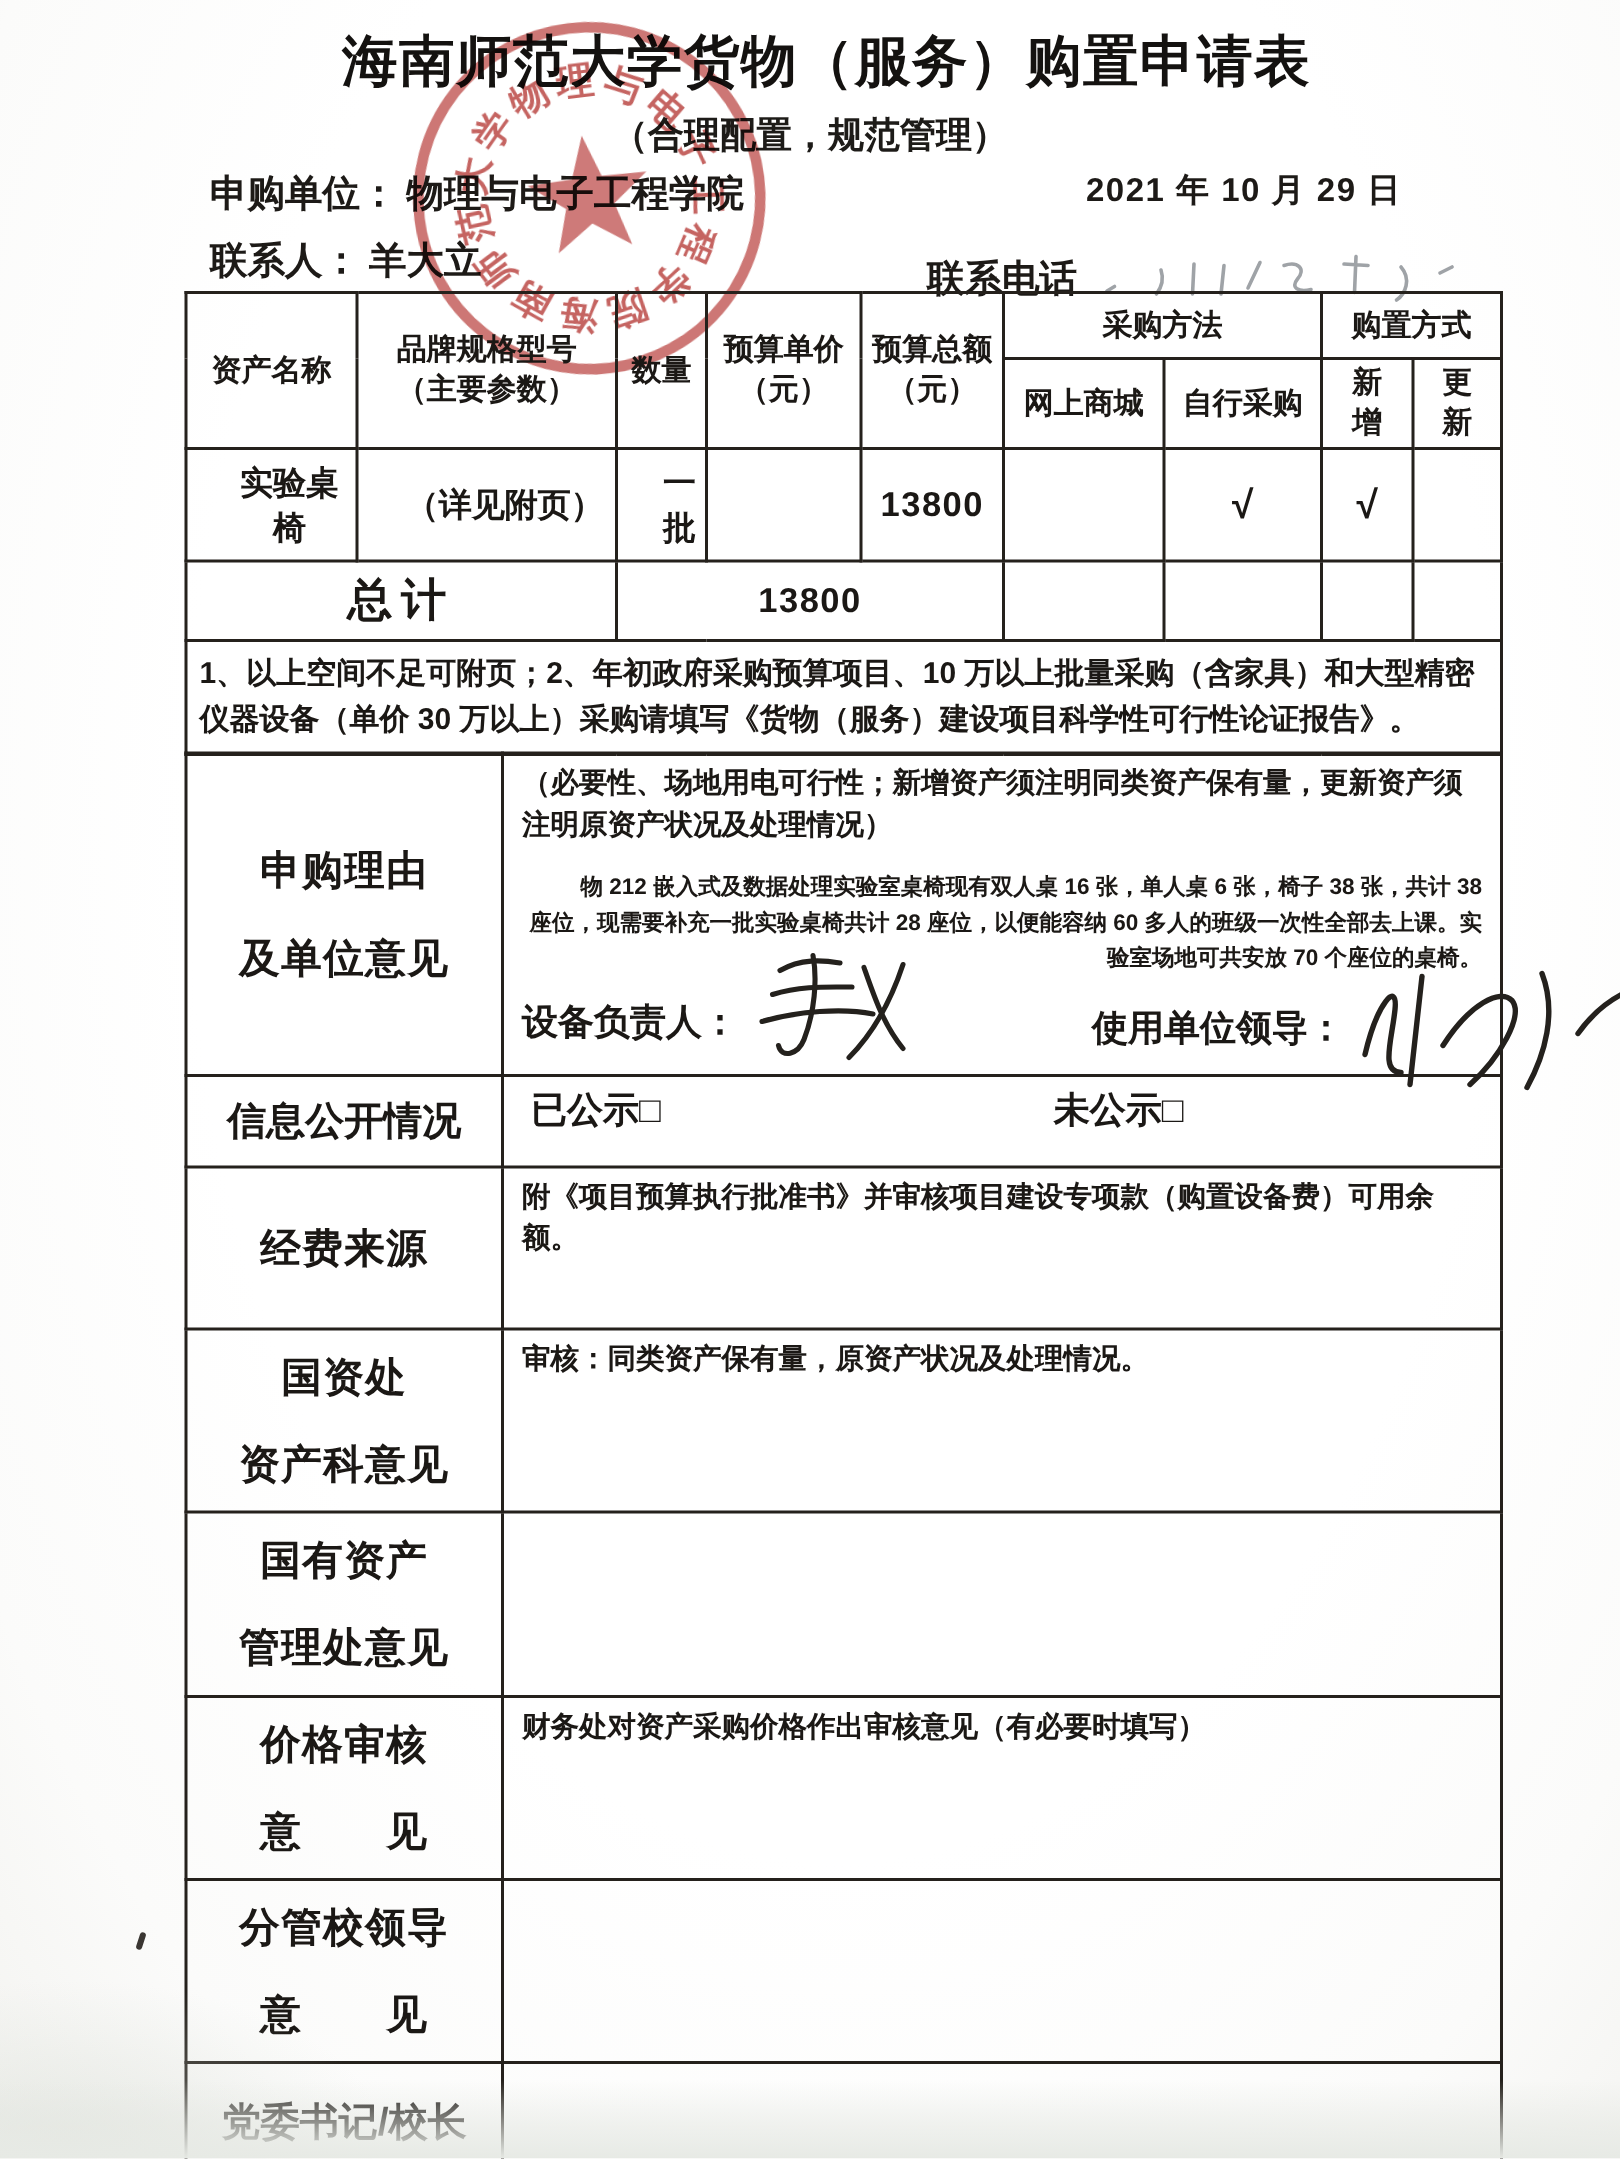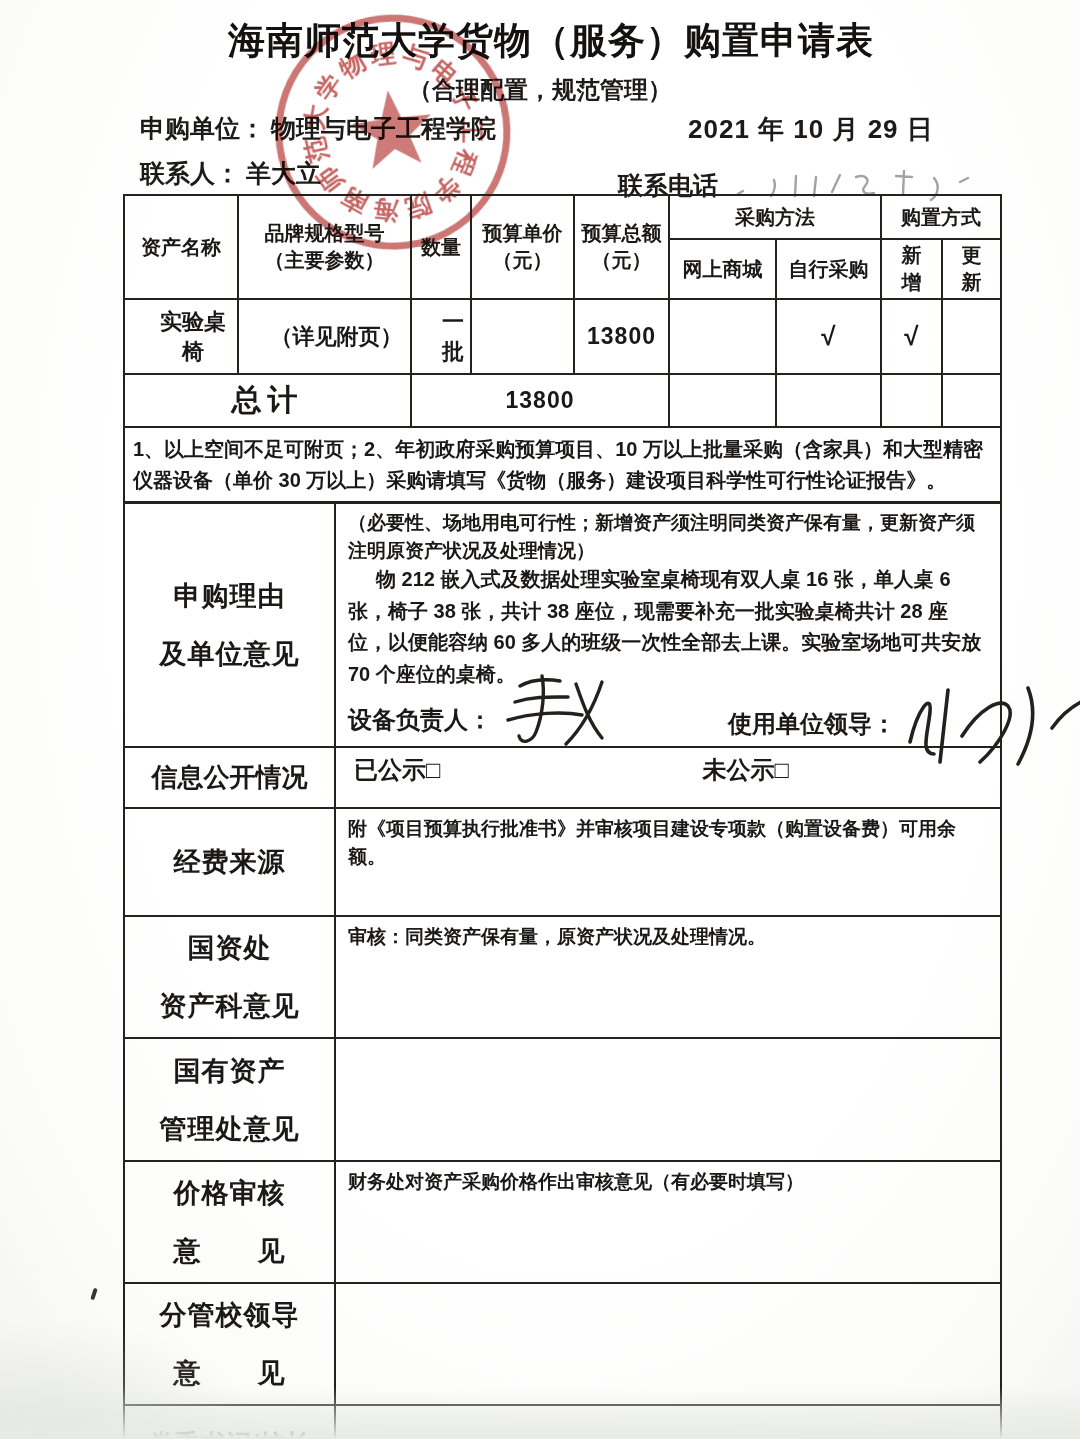--- a/index.html
+++ b/index.html
@@ -28,21 +28,21 @@
     position:absolute;top:16px;left:11px;width:1080px;text-align:center;
     font-size:37px;font-weight:900;letter-spacing:1px;color:#141210;
   }
   .subtitle{
     position:absolute;top:74px;left:0;width:1080px;text-align:center;
     font-size:24px;font-weight:700;color:#1d1b18;
   }
   .info{position:absolute;font-size:25px;font-weight:700;color:#1d1a17;white-space:nowrap;}
   .info .val{margin-left:6px;margin-top:41px;}
   .i1{top:112px;left:140px;}
-  .idate{top:112px;left:688px;font-size:26px;letter-spacing:1px;}
+  .idate{top:112px;left:724px;font-size:22px;letter-spacing:1px;}
   .i2{top:157px;left:140px;}
   .iphone{top:164px;left:618px;}
   .scribble{vertical-align:-10px;margin-left:10px;}
 
   
   .seal{
     position:absolute;left:243px;top:4px;width:302px;height:258px;
     transform:rotate(-7deg);
     opacity:.82;mix-blend-mode:multiply;
     filter:blur(.5px);
@@ -66,21 +66,21 @@
   .num{font-size:23px;letter-spacing:1px;font-family:"Liberation Sans",sans-serif;}
   .check{font-size:26px;font-weight:700;}
   .totallbl{font-size:30px;letter-spacing:6px;}
   .notecell{
     text-align:left;font-size:20px;line-height:1.55;padding:6px 10px 6px 8px;
   }
   .seclabel{font-size:27px;line-height:2.15;letter-spacing:1px;}
   .seclabel-sm{font-size:26px;line-height:2.1;}
   .content{text-align:left;vertical-align:top;padding:6px 12px;}
   .hint{font-size:19px;line-height:1.45;}
-  .bodytext{font-size:20px;line-height:1.58;text-indent:1.4em;}
+  .bodytext{font-size:15px;line-height:1.58;margin-top:16px;text-indent:1.4em;text-align:right;}
   .sigrow{display:flex;align-items:flex-end;margin-top:10px;}
   .siglabel{font-size:24px;white-space:nowrap;}
   .sig1{margin:-30px 0 -14px -2px;}
   .sig2{margin:-34px 0 -30px 0;}
   .sigblock{display:flex;align-items:center;text-align:right;}
   .sb2{margin-left:118px;}
   .pubrow{display:flex;align-items:center;height:100%;font-size:24px;}
   .pub1{margin-left:6px;}
   .pub2{margin-left:262px;}
   .smallnote{font-size:19px;line-height:1.45;}

